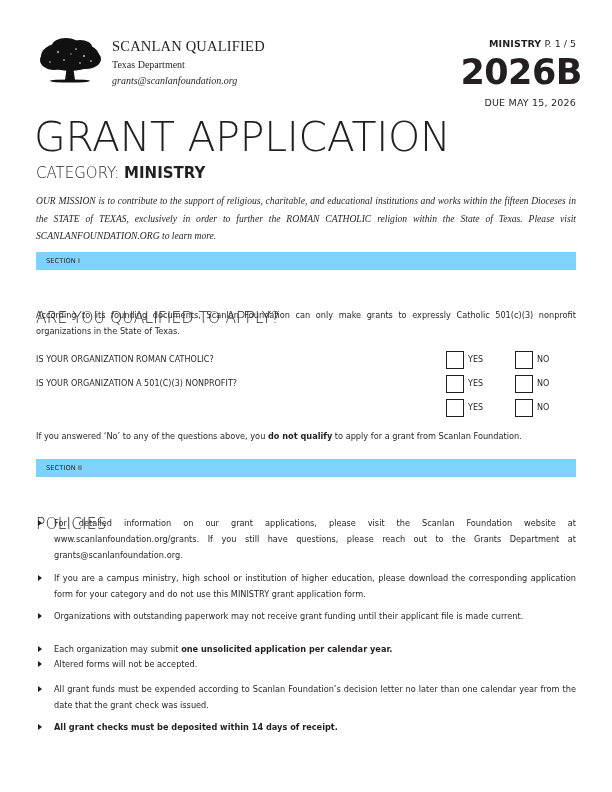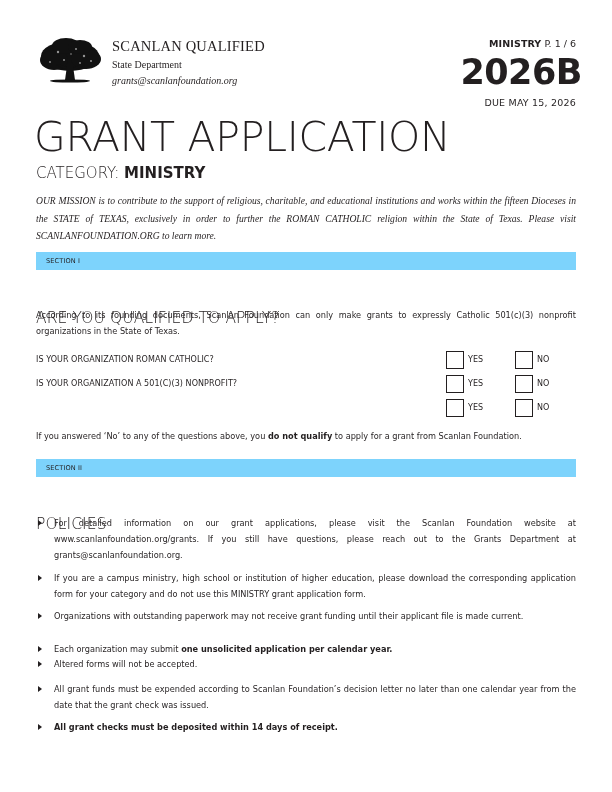--- a/index.html
+++ b/index.html
@@ -75,26 +75,26 @@
         <circle cx="48" cy="20" r="1.2"></circle>
       <circle cx="28" cy="24" r="1"></circle>
         <circle cx="14" cy="26" r="0.9"></circle>
         <circle cx="55" cy="25" r="1"></circle>
       <circle cx="35" cy="18" r="0.8"></circle>
         <circle cx="44" cy="27" r="0.9"></circle>
     </g>
   </svg>
 </div>
 <div class="abs org-name">SCANLAN QUALIFIED</div>
-<div class="abs org-dept">State Department</div>
+<div class="abs org-dept">Texas Department</div>
 <div class="abs org-email">grants@scanlanfoundation.org</div>
 
 <div class="abs page-ref">
   <b>MINISTRY</b>
-  <span>P. 1 / 6</span>
+  <span>P. 1 / 5</span>
 </div>
 <div class="abs year-code">2026B</div>
 <div class="abs due-date">DUE MAY 15, 2026</div>
 
 <div class="abs title">GRANT APPLICATION</div>
 <div class="abs category">
   <span>CATEGORY:</span>
   <b>MINISTRY</b>
 </div>
 

